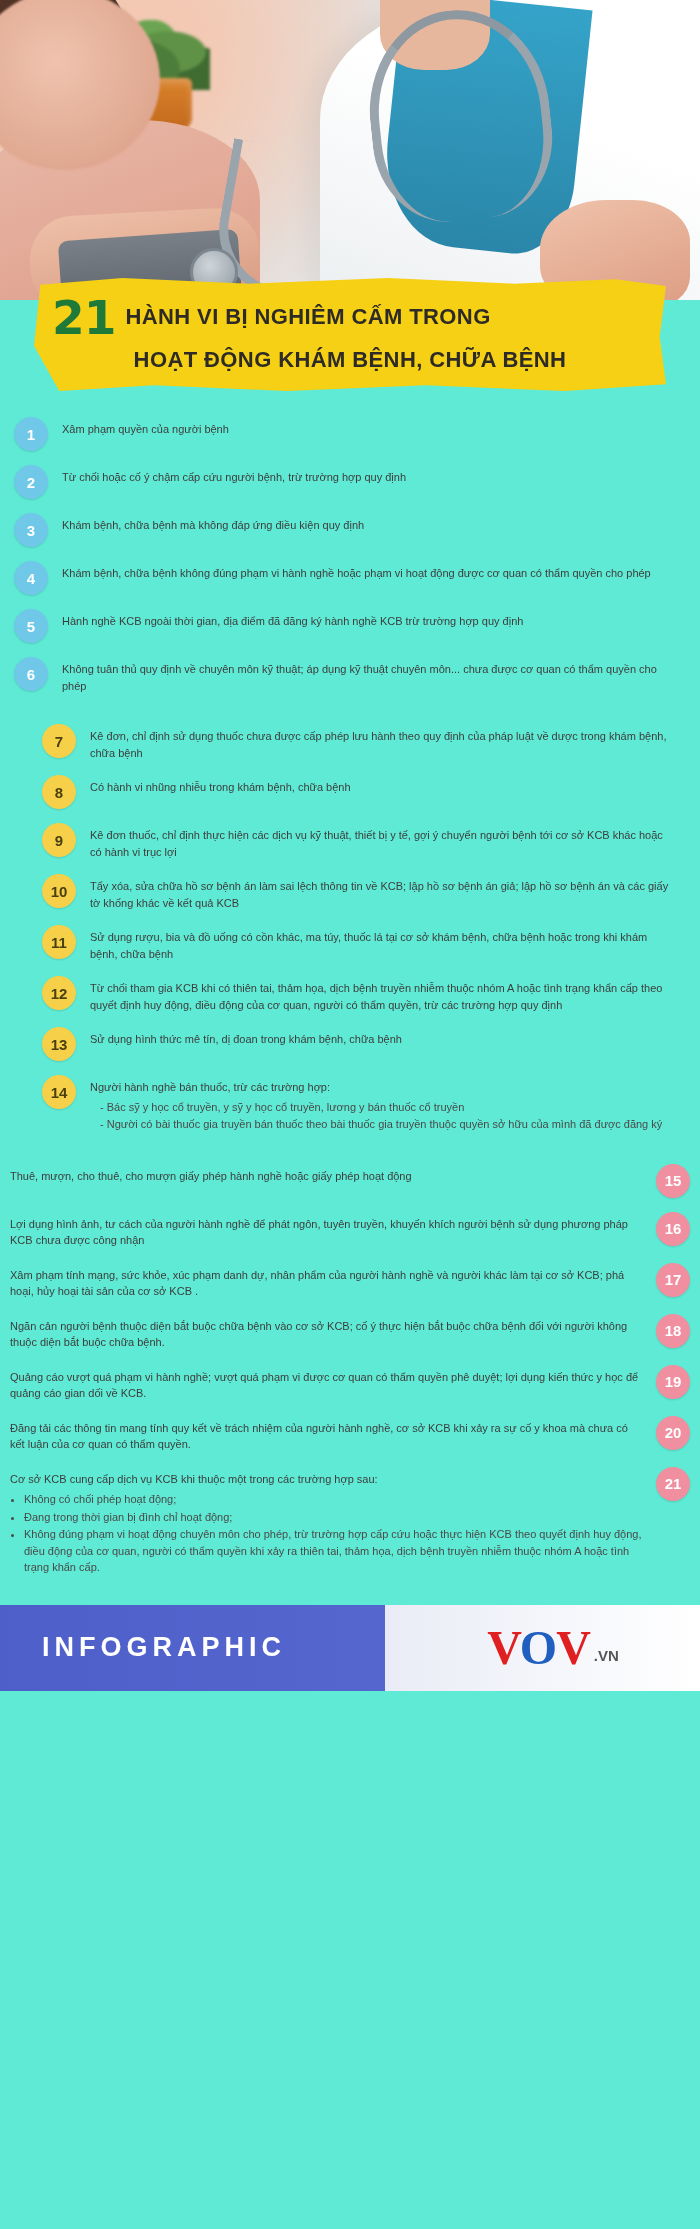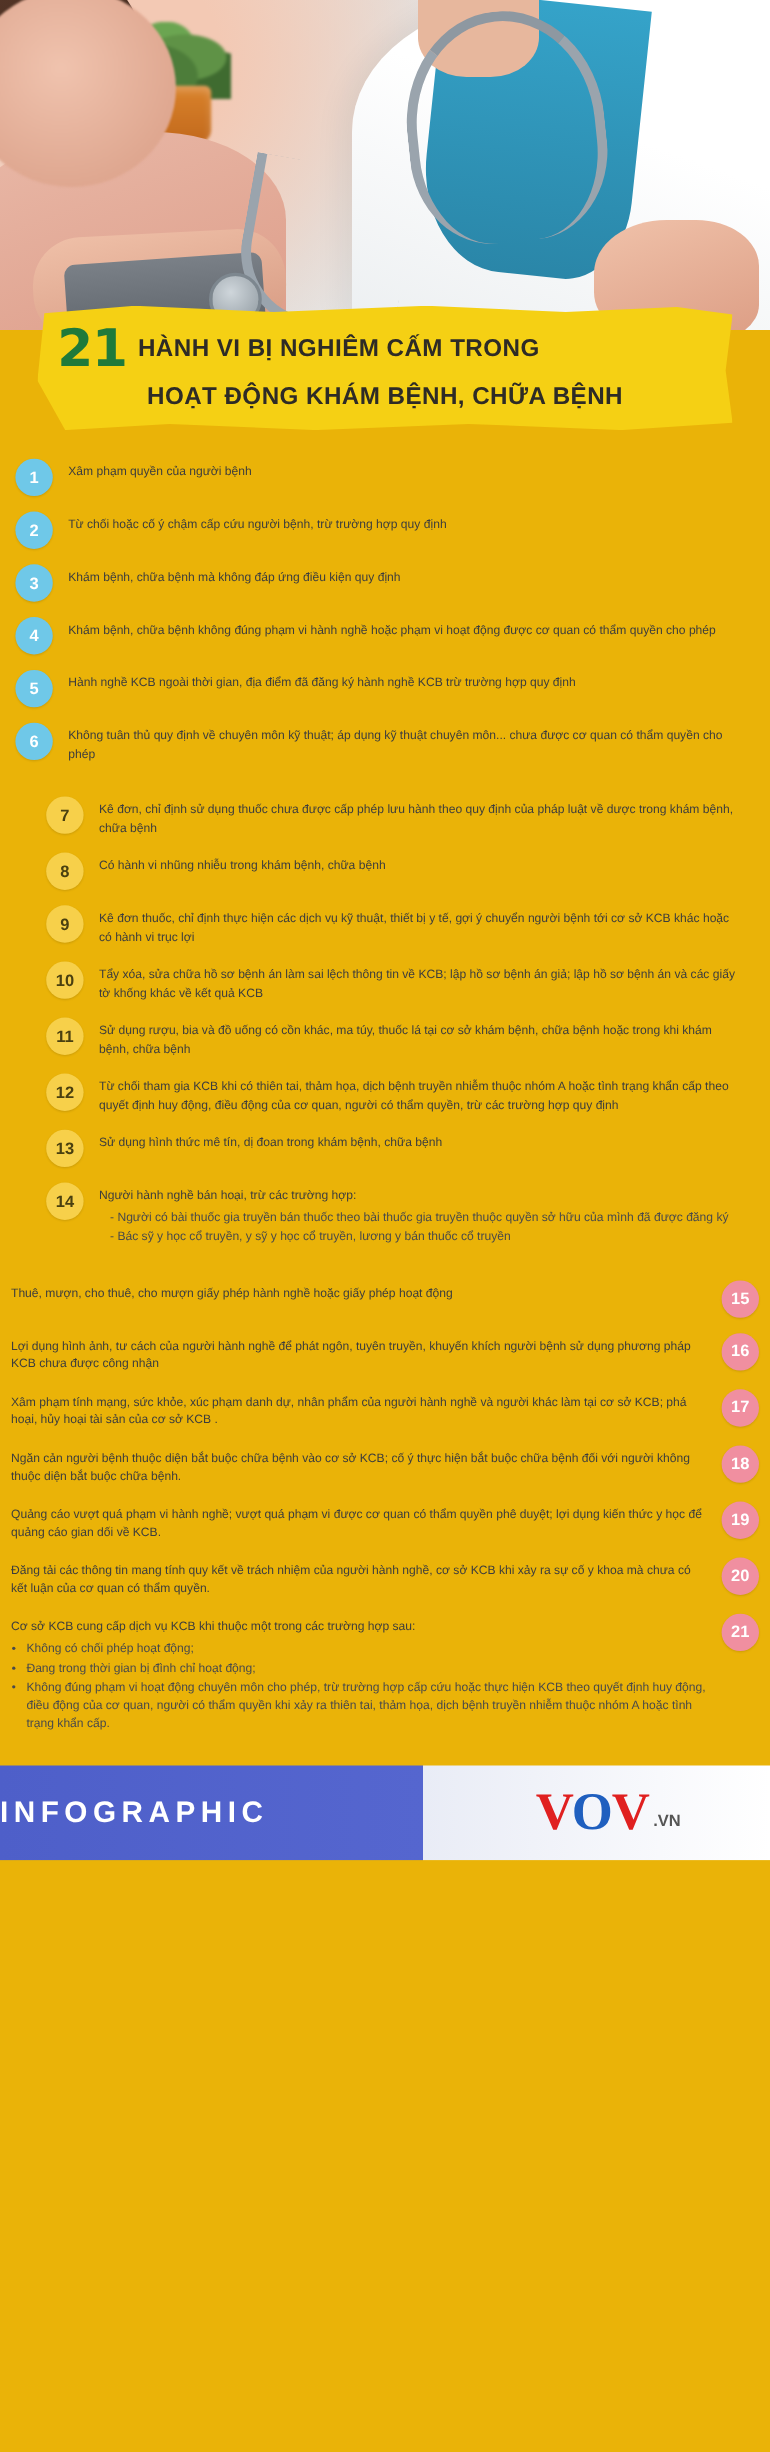--- a/index.html
+++ b/index.html
@@ -3,21 +3,21 @@
 <meta charset="utf-8">
 <style>
   * { box-sizing: border-box; }
   html, body { margin:0; padding:0; }
   body {
     width:700px;
     font-family:"Liberation Sans", sans-serif;
     background:#ffffff;
     color:#333;
   }
-  .page { position:relative; width:700px; min-height:2229px; background:#eab308; }
+  .page { position:relative; width:700px; min-height:2229px; background:#5eead4; }
 
   
   .photo {
     position:relative;
     width:700px; height:300px;
     overflow:hidden;
     background:#cfd8dc;
   }
   .photo .sky {
     position:absolute; inset:0;
@@ -186,20 +186,21 @@
   .footer {
     margin-top:28px;
     height:86px;
     background:linear-gradient(90deg,#4e5fc9 0%, #5566cf 55%, #e9ecf6 55%, #ffffff 100%);
     display:flex; align-items:center;
     position:relative;
   }
   .footer-left {
     width:58%;
     color:#fff; font-size:27px; font-weight:bold; letter-spacing:5px;
+    padding-left:42px;
   }
   .footer-right {
     flex:1; display:flex; align-items:center; justify-content:center; gap:4px;
   }
   .vov {
     font-size:48px; font-weight:bold; letter-spacing:-1px;
     font-family:Liberation Serif, serif;
   }
   .vov .v1 { color:#e02020; }
   .vov .o { color:#1f5fbf; }
@@ -292,24 +293,24 @@
       <div class="bubble yellow">12</div>
       <div class="item-text">Từ chối tham gia KCB khi có thiên tai, thảm họa, dịch bệnh truyền nhiễm thuộc nhóm A hoặc tình trạng khẩn cấp theo quyết định huy động, điều động của cơ quan, người có thẩm quyền, trừ các trường hợp quy định</div>
     </div>
     <div class="item">
       <div class="bubble yellow">13</div>
       <div class="item-text">Sử dụng hình thức mê tín, dị đoan trong khám bệnh, chữa bệnh</div>
     </div>
     <div class="item">
       <div class="bubble yellow">14</div>
       <div>
-        <div class="item-text">Người hành nghề bán hoại, trừ các trường hợp:</div>
+        <div class="item-text">Người hành nghề bán thuốc, trừ các trường hợp:</div>
         <div class="dash-lines">
+          <div>- Bác sỹ y học cổ truyền, y sỹ y học cổ truyền, lương y bán thuốc cổ truyền</div>
           <div>- Người có bài thuốc gia truyền bán thuốc theo bài thuốc gia truyền thuộc quyền sở hữu của mình đã được đăng ký</div>
-          <div>- Bác sỹ y học cổ truyền, y sỹ y học cổ truyền, lương y bán thuốc cổ truyền</div>
         </div>
       </div>
     </div>
   </div>
 
   <div class="section block-pink">
     <div class="item right">
       <div class="bubble pink">15</div>
       <div class="item-text">Thuê, mượn, cho thuê, cho mượn giấy phép hành nghề hoặc giấy phép hoạt động</div>
     </div>

